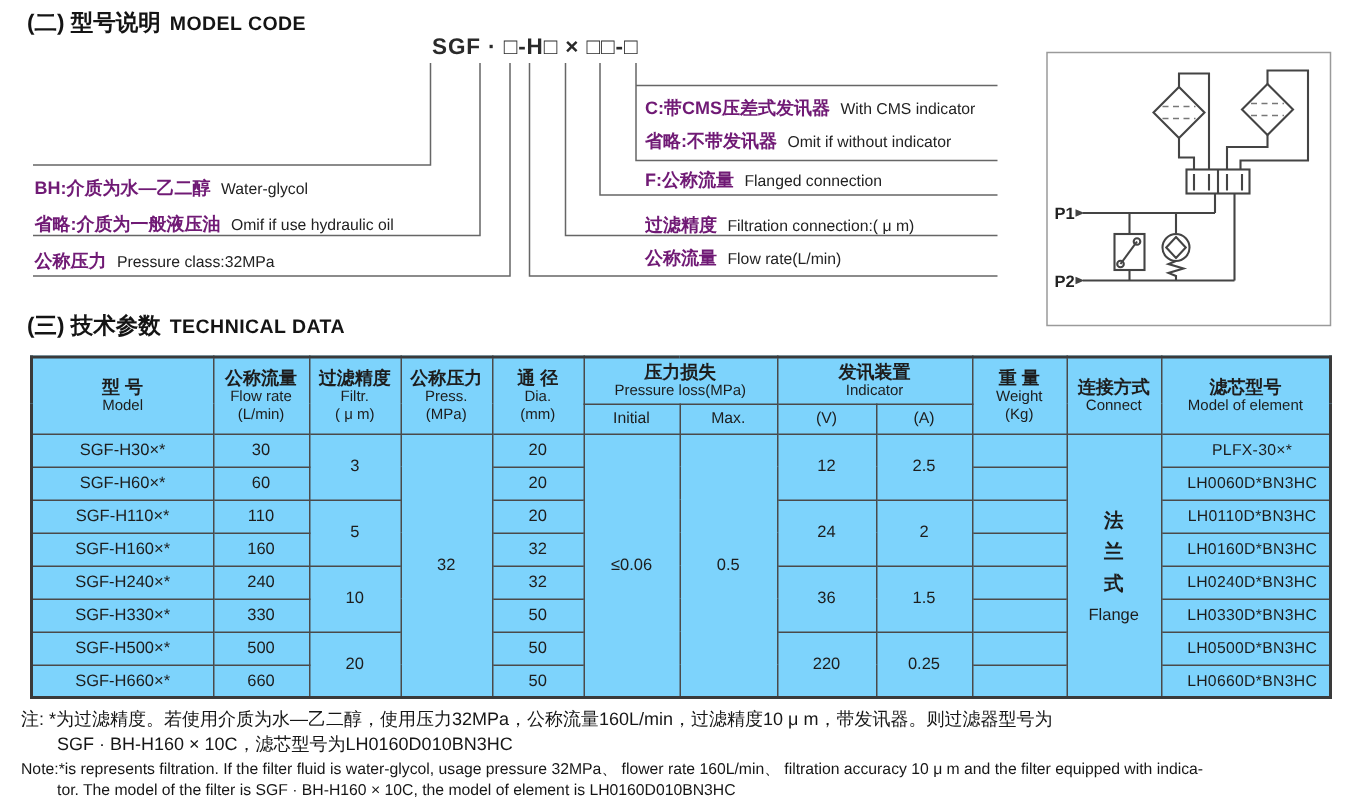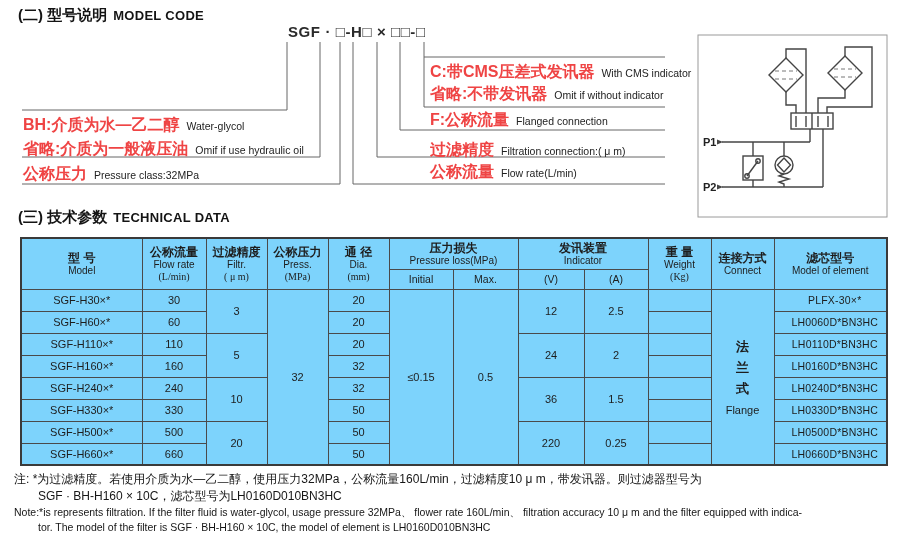--- a/index.html
+++ b/index.html
@@ -3,35 +3,35 @@
 <meta charset="utf-8">
 <style>
   html,body{margin:0;padding:0;background:#fff;}
   body{font-family:"Liberation Sans","DejaVu Sans",sans-serif;color:#1d1d1d;}
   #page{position:relative;width:900px;height:541px;background:#fff;overflow:hidden;}
   .abs{position:absolute;}
   .sec-title{font-size:15px;font-weight:700;color:#141414;white-space:nowrap;}
   .sec-title .en{font-size:13px;margin-left:6px;letter-spacing:0.3px;}
   #model-code{font-size:15px;font-weight:600;letter-spacing:0.6px;color:#2a2a2a;white-space:nowrap;}
   .lbl{white-space:nowrap;line-height:1.25;}
-  .lbl .zh{font-size:16px;font-weight:700;color:#ef4444;}
+  .lbl .zh{font-size:12px;font-weight:700;color:#701a75;}
   .lbl .en{font-size:10.5px;margin-left:7px;color:#222;}
   svg{display:block;}
   .lines-svg{pointer-events:none;}
   
   #tech-table{position:absolute;left:20px;top:237px;border-collapse:collapse;table-layout:fixed;
               border:2px solid #3a3a3a;background:#7dd3fc;}
   #tech-table th,#tech-table td{border:1px solid #4a4a4a;text-align:center;vertical-align:middle;
               padding:0;font-size:11px;color:#1d1d1d;overflow:hidden;}
   #tech-table tr.hmain{height:31px;}
   #tech-table tr.hsub th{height:19px;font-size:10.5px;font-weight:400;}
   #tech-table tr.data{height:22px;}
   #tech-table th .zh{display:block;font-size:12px;font-weight:700;line-height:1.2;}
   #tech-table th .en{display:block;font-size:10px;font-weight:400;line-height:1.15;}
-  #tech-table th .unit{display:block;font-size:10px;font-weight:400;line-height:1.15;font-family:Liberation Serif, serif;}
+  #tech-table th .unit{display:block;font-size:10px;font-weight:400;line-height:1.15;}
   #tech-table td.elem{text-align:center;padding-left:9px;font-size:10.5px;letter-spacing:0.2px;}
   #tech-table td.connect .cchar{font-size:13px;font-weight:700;line-height:1.6;}
   #tech-table td.connect .cen{font-size:11px;margin-top:5px;}
   
   .note-zh{font-size:12px;white-space:nowrap;color:#161616;}
   .note-en{font-size:10.5px;white-space:nowrap;color:#161616;}
 </style>
 </head>
 <body>
 
@@ -208,21 +208,21 @@
       <th>(V)</th>
       <th>(A)</th>
     </tr>
 
     <tr class="data">
       <td>SGF-H30×*</td>
       <td>30</td>
       <td rowspan="2">3</td>
       <td rowspan="8">32</td>
       <td>20</td>
-      <td rowspan="8">≤0.15</td>
+      <td rowspan="8">≤0.06</td>
       <td rowspan="8">0.5</td>
       <td rowspan="2">12</td>
       <td rowspan="2">2.5</td>
       <td></td>
       <td rowspan="8" class="connect">
         <div class="cchar">法</div>
         <div class="cchar">兰</div>
         <div class="cchar">式</div>
         <div class="cen">Flange</div>
       </td>

